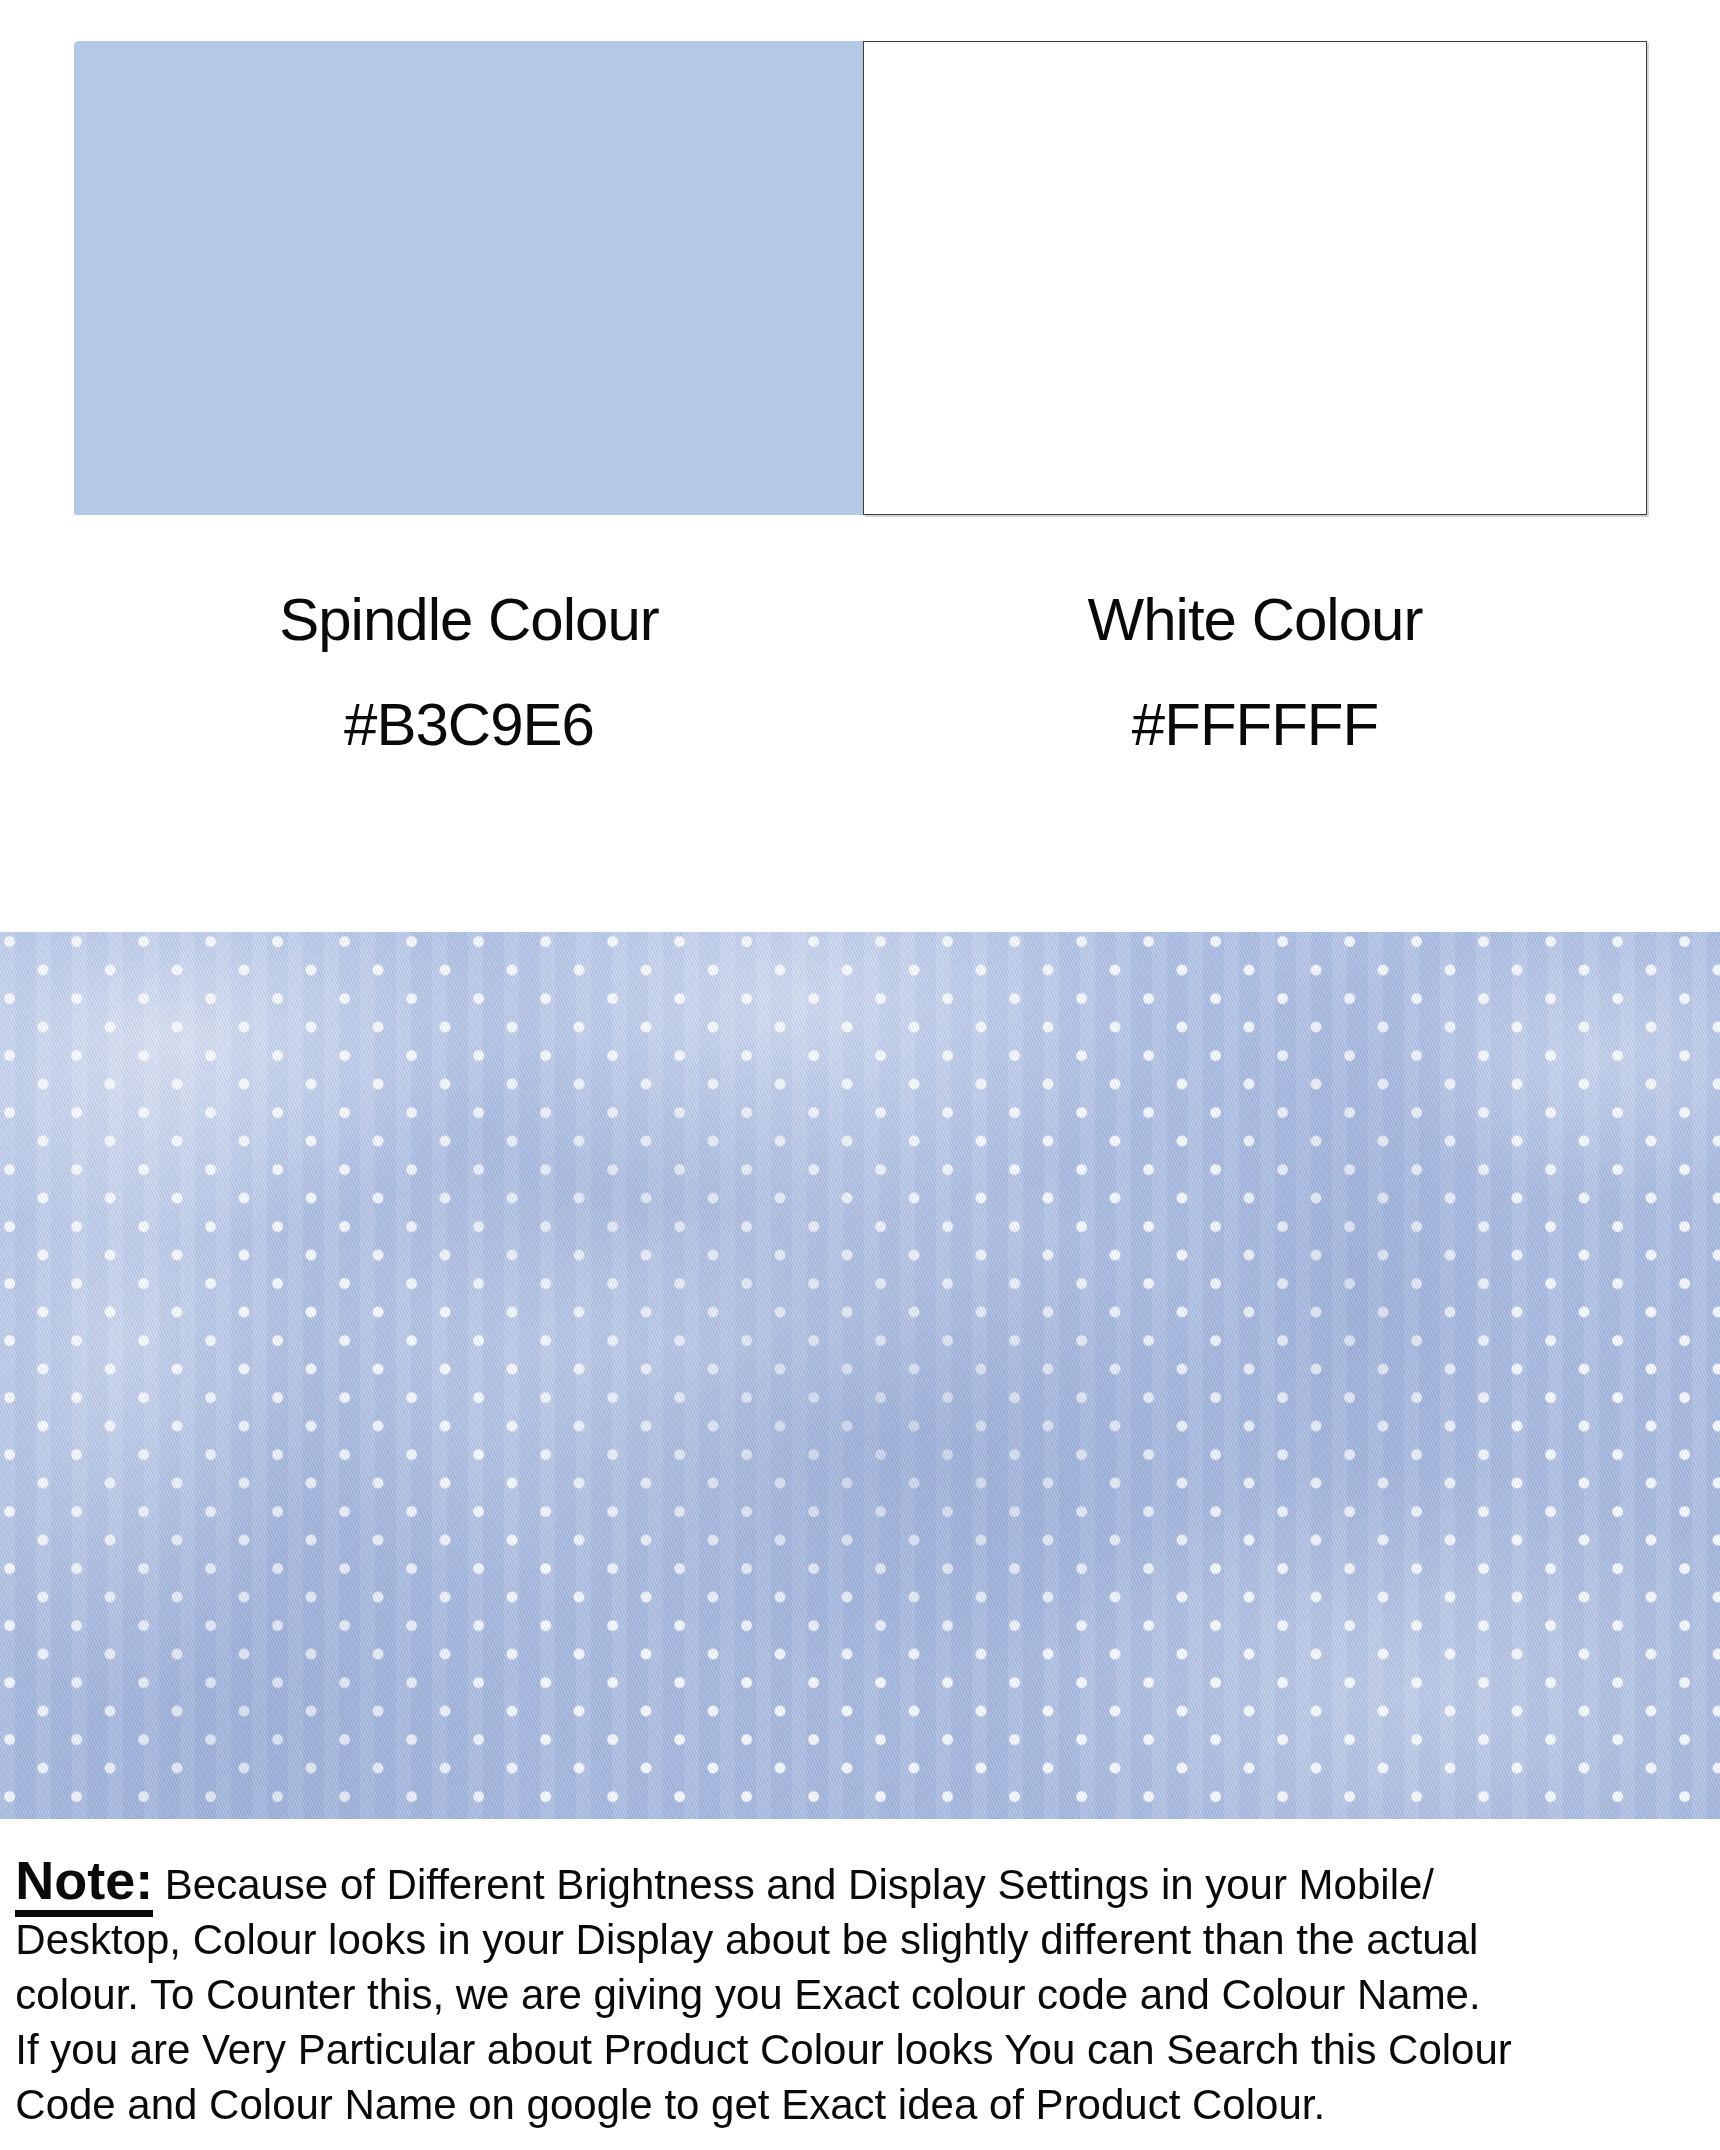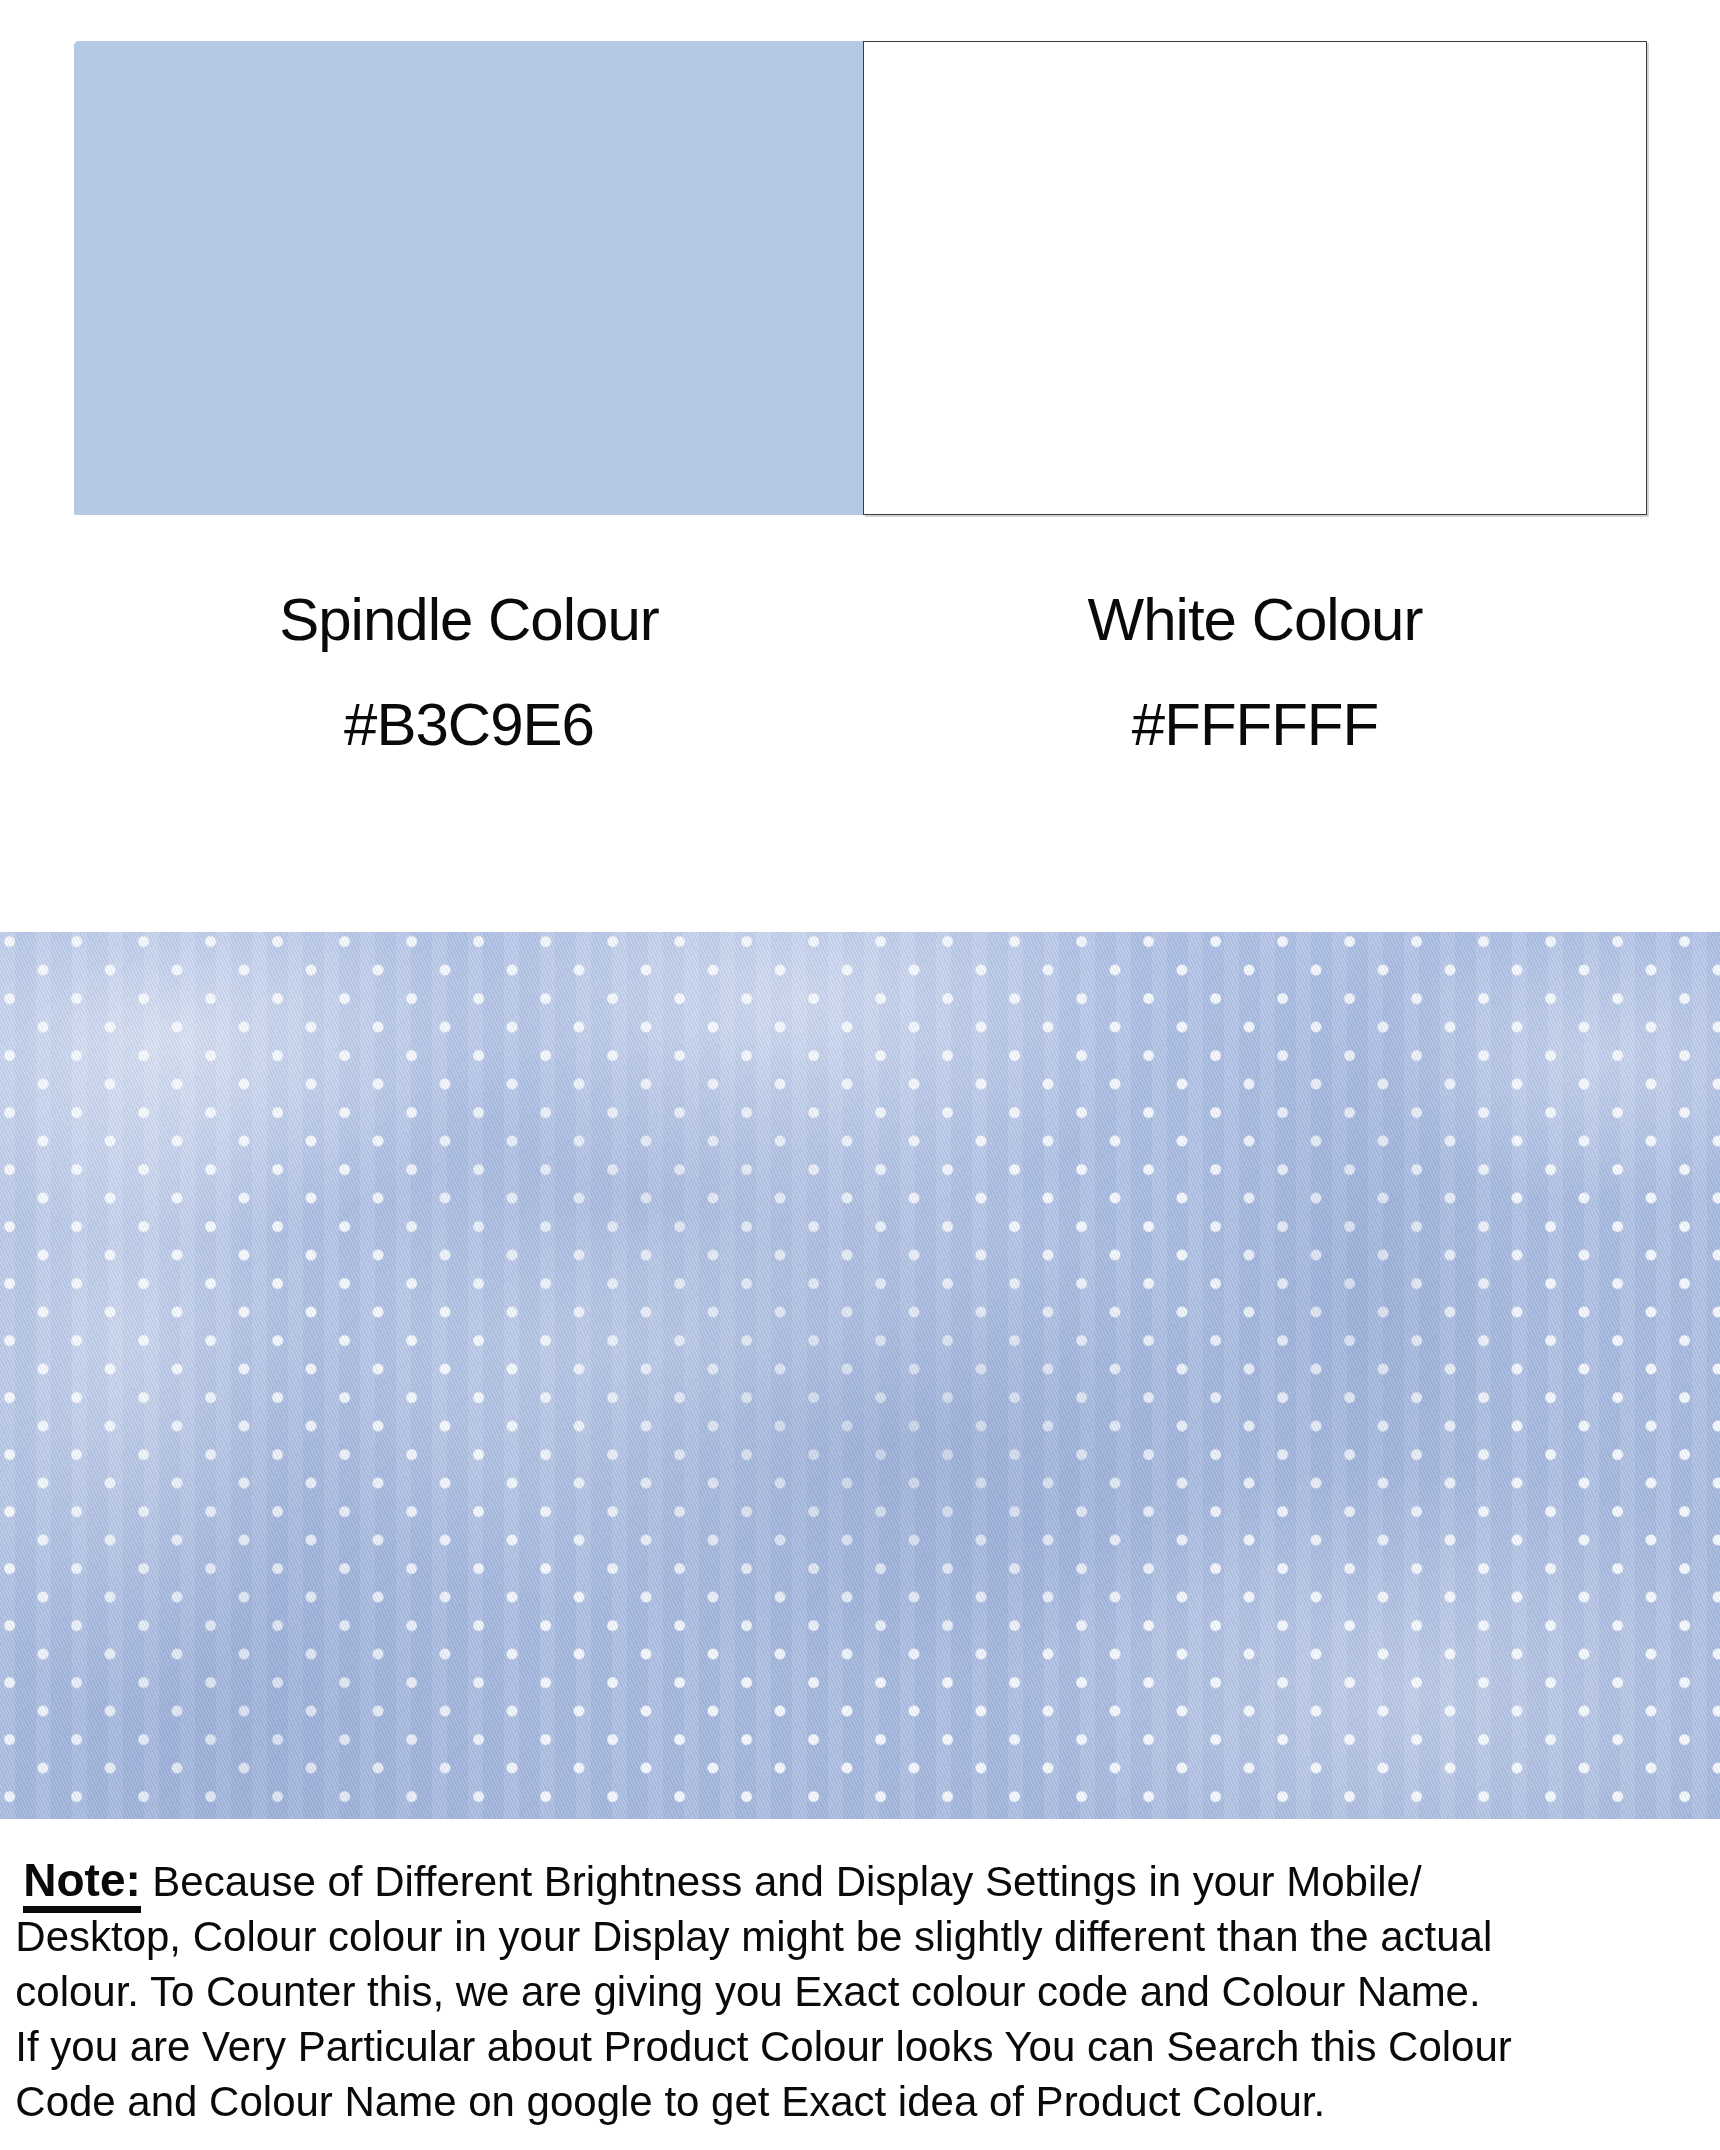--- a/index.html
+++ b/index.html
@@ -90,23 +90,22 @@
     left: 15.3px; top: 1853px;
     width: 1700px;
     color: var(--text, #0a0a0a);
     font-size: 42px;
     line-height: 55px;
     letter-spacing: 0;
   }
   .note-line { white-space: nowrap; }
   .note-label {
     font-weight: 700;
-    font-size: 46px;
+    font-size: 54px;
     border-bottom: 7.6px solid var(--text, #0a0a0a);
-    margin-left: 8px;
   }
   .note-rest { margin-left: 11.5px; text-align: right; }
 </style>
 </head>
 <body>
 
 <div class="canvas">
 
   <div class="swatch swatch-spindle"></div>
 
@@ -119,20 +118,20 @@
 
   <div class="swatch-label label-white">
     <div>White Colour</div>
     <div>#FFFFFF</div>
   </div>
 
   <div class="fabric"></div>
 
   <div class="note">
     <div class="note-line"><span class="note-label">Note:</span><span class="note-rest">Because of Different Brightness and Display Settings in your Mobile/</span></div>
-    <div class="note-line">Desktop, Colour colour in your Display might be slightly different than the actual</div>
+    <div class="note-line">Desktop, Colour looks in your Display about be slightly different than the actual</div>
     <div class="note-line">colour. To Counter this, we are giving you Exact colour code and Colour Name.</div>
     <div class="note-line">If you are Very Particular about Product Colour looks You can Search this Colour</div>
     <div class="note-line">Code and Colour Name on google to get Exact idea of Product Colour.</div>
   </div>
 
 </div>
 
 
 </body></html>

